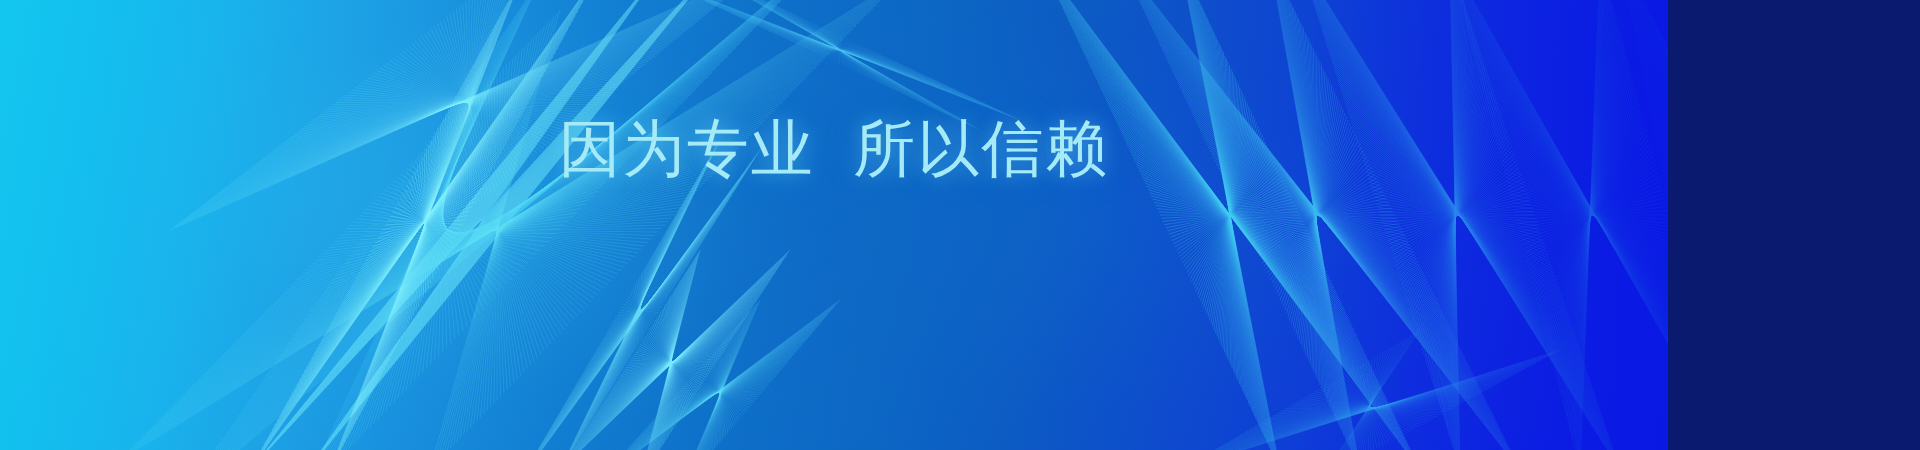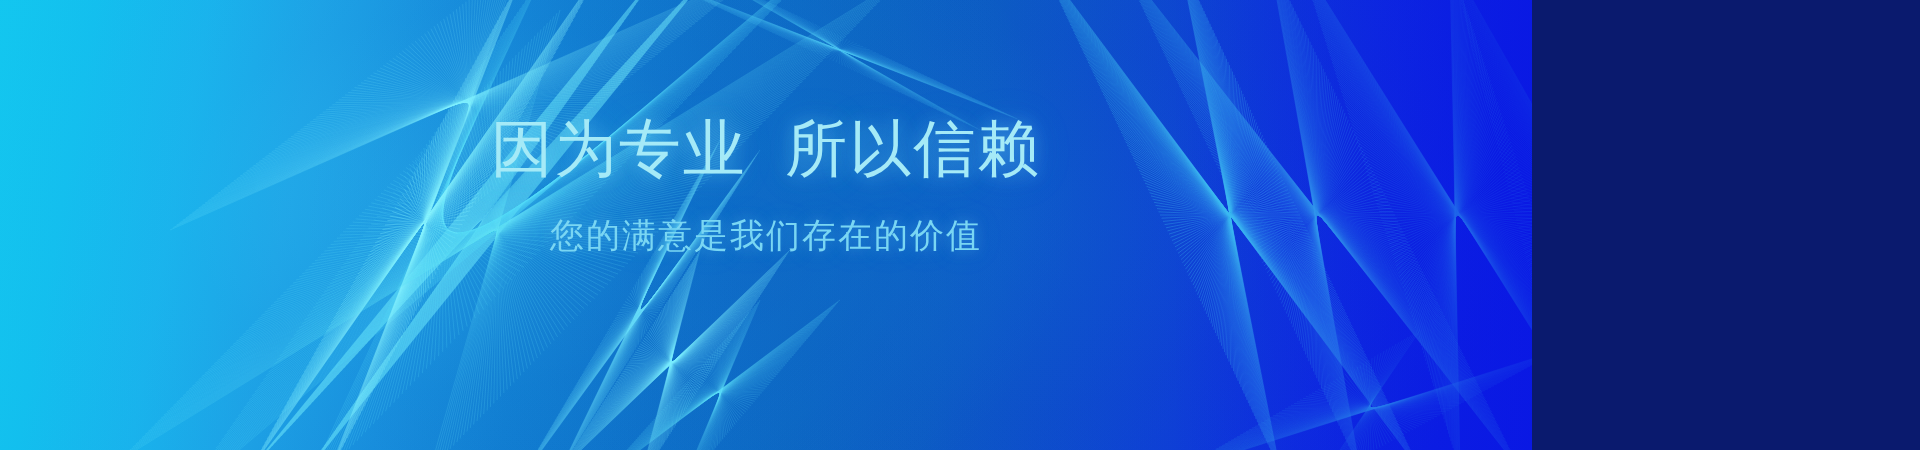--- a/index.html
+++ b/index.html
@@ -2,21 +2,21 @@
 <html><head>
 <meta charset="utf-8">
 <style>
   html, body {
     margin: 0;
     padding: 0;
     background: #0a1a6e;
   }
   #banner {
     position: relative;
-    width: 1532px;
+    width: 1668px;
     height: 450px;
     overflow: hidden;
     font-family: "Liberation Sans", "DejaVu Sans", sans-serif;
     
     background:
       linear-gradient(100deg,
         #12c7ef 0%,
         #12bfee 6%,
         #18b2ec 13%,
         #1c9ee4 20%,
@@ -1967,16 +1967,15 @@
         <line x1="1414.0" y1="333.5" x2="1326.0" y2="476.8" stroke="#38b8f2" stroke-opacity="0.22" stroke-width="0.7"></line>
         <line x1="1417.0" y1="331.8" x2="1323.0" y2="478.4" stroke="#38b8f2" stroke-opacity="0.22" stroke-width="0.7"></line>
         <line x1="1420.0" y1="330.0" x2="1320.0" y2="480.0" stroke="#38b8f2" stroke-opacity="0.22" stroke-width="0.7"></line>
       </g>
   </svg>
 
   <div class="vignette-right"></div>
 
   <div class="text-stack">
     <span class="headline">因为专业  所以信赖</span>
-    <span class="subtitle">您的满意是我们存在的价值</span>
   </div>
 
 </div>
 
 </body></html>

